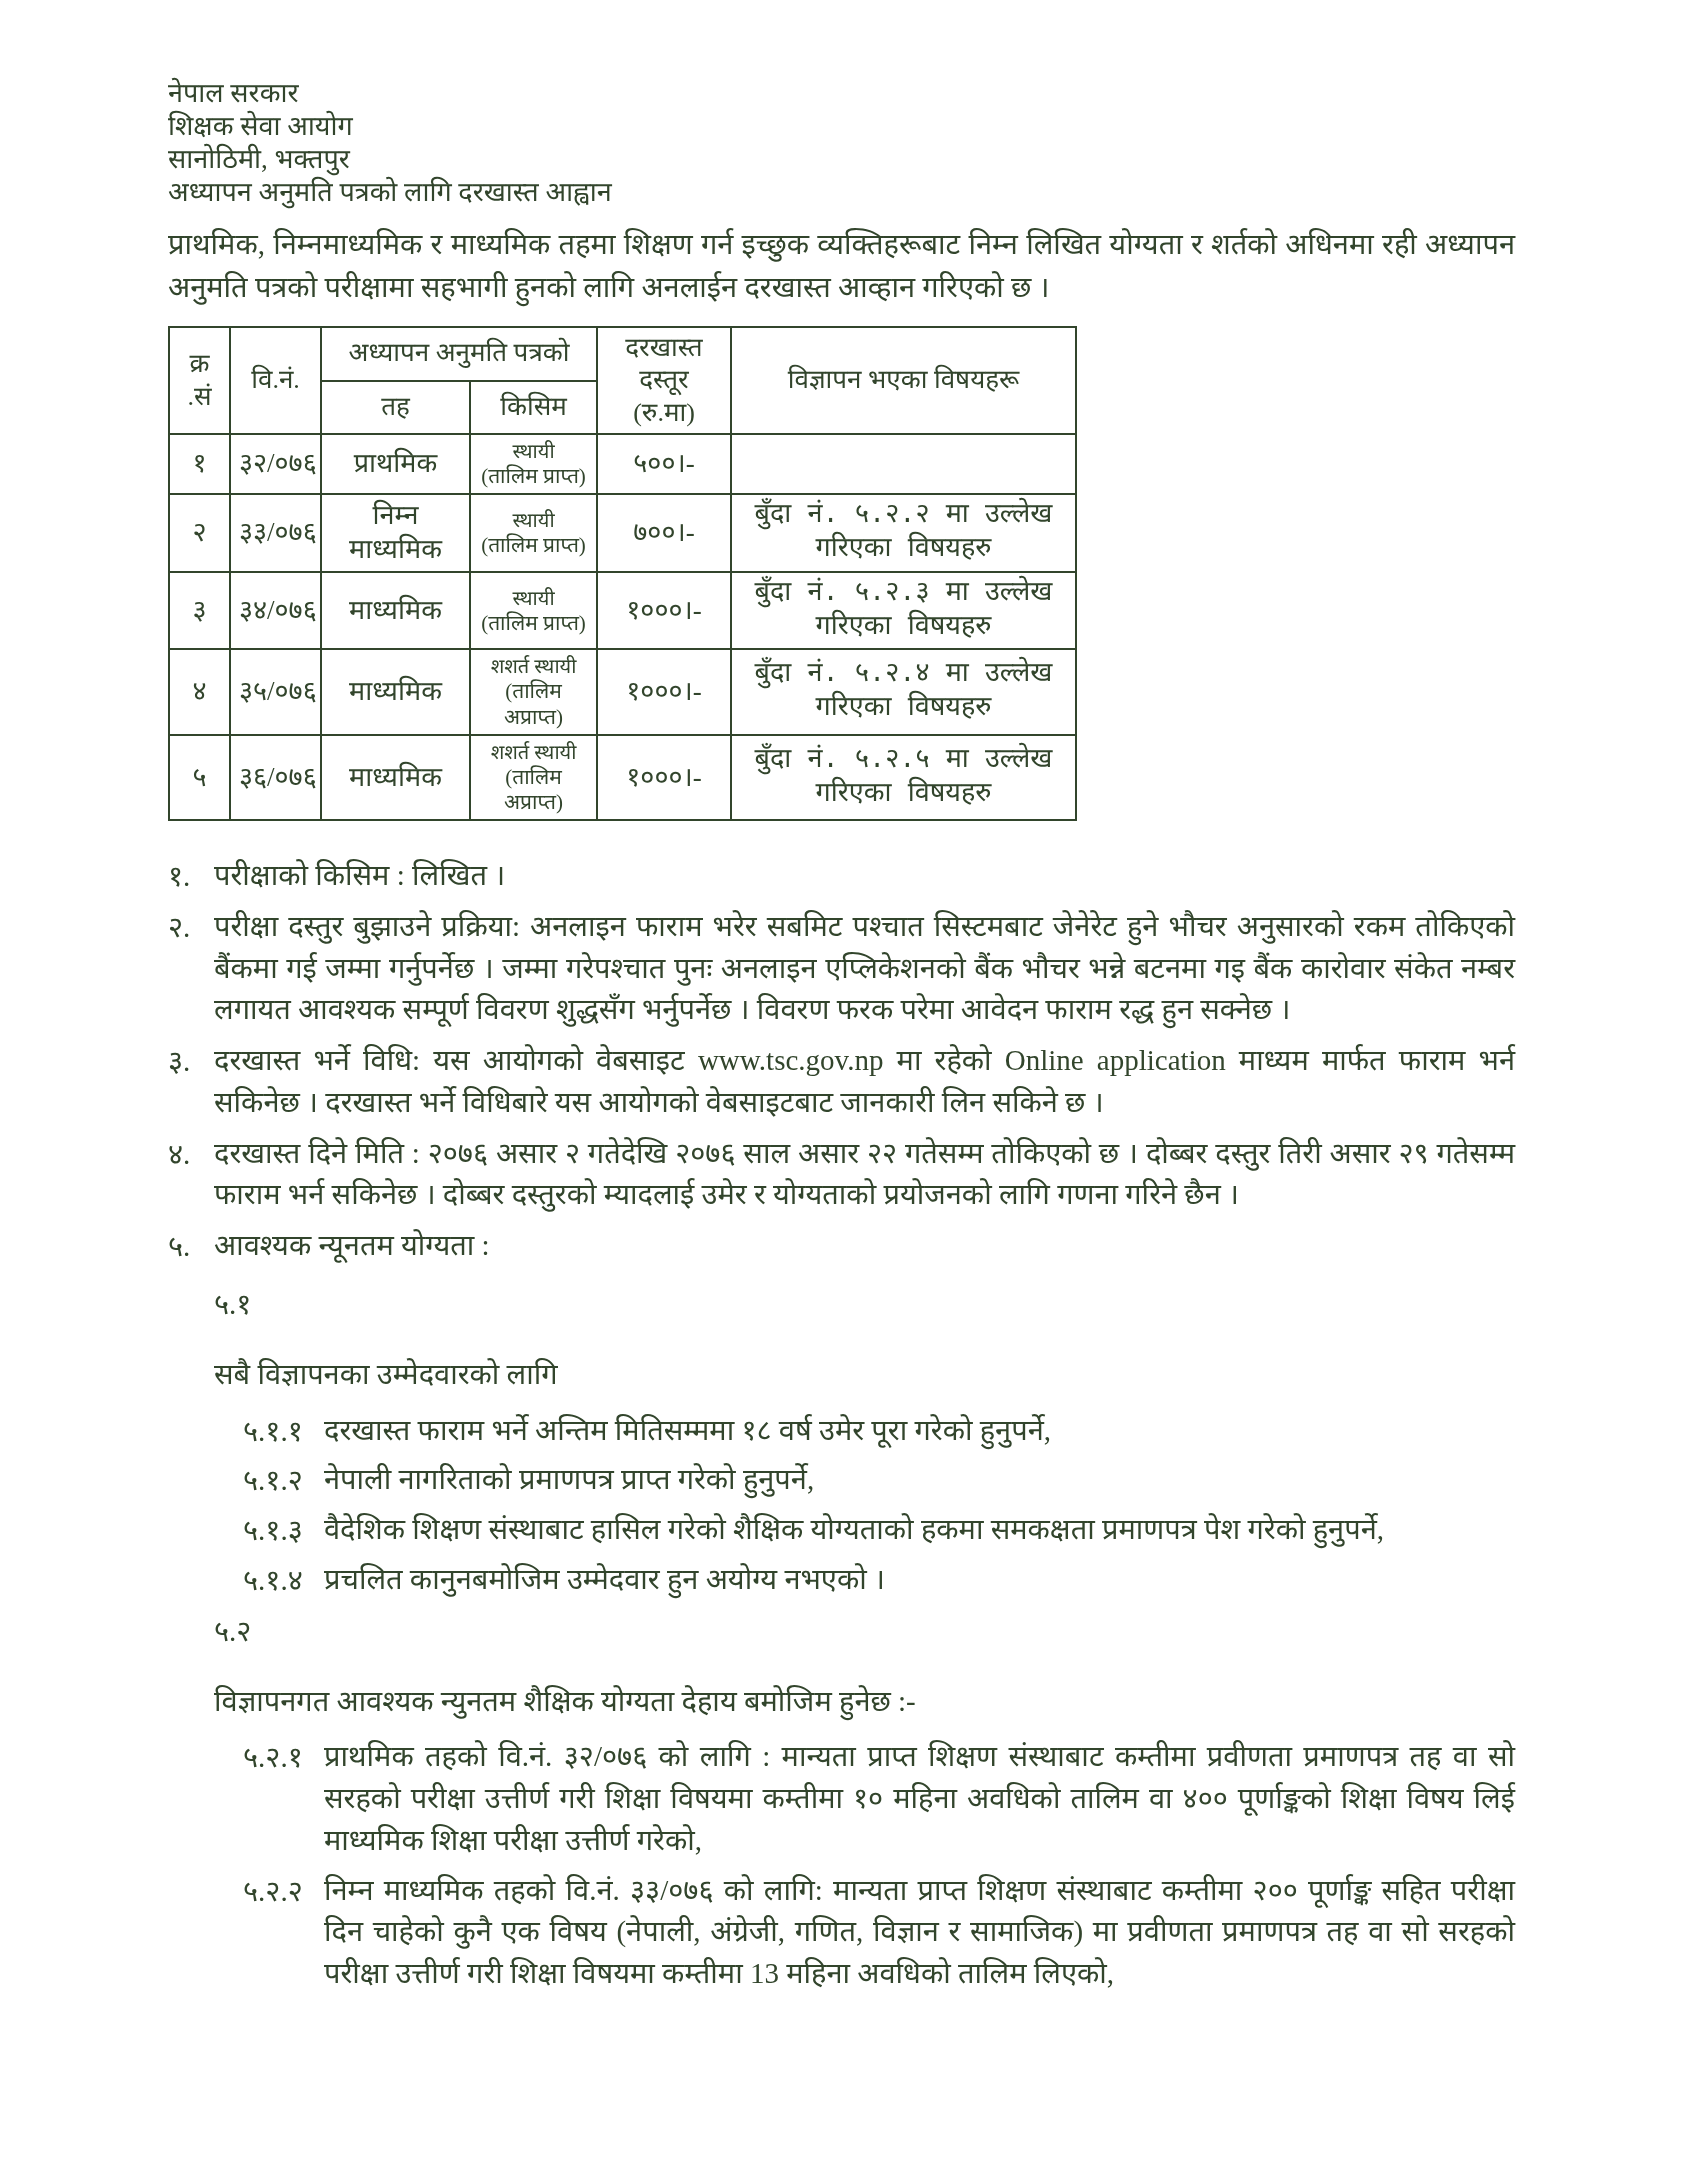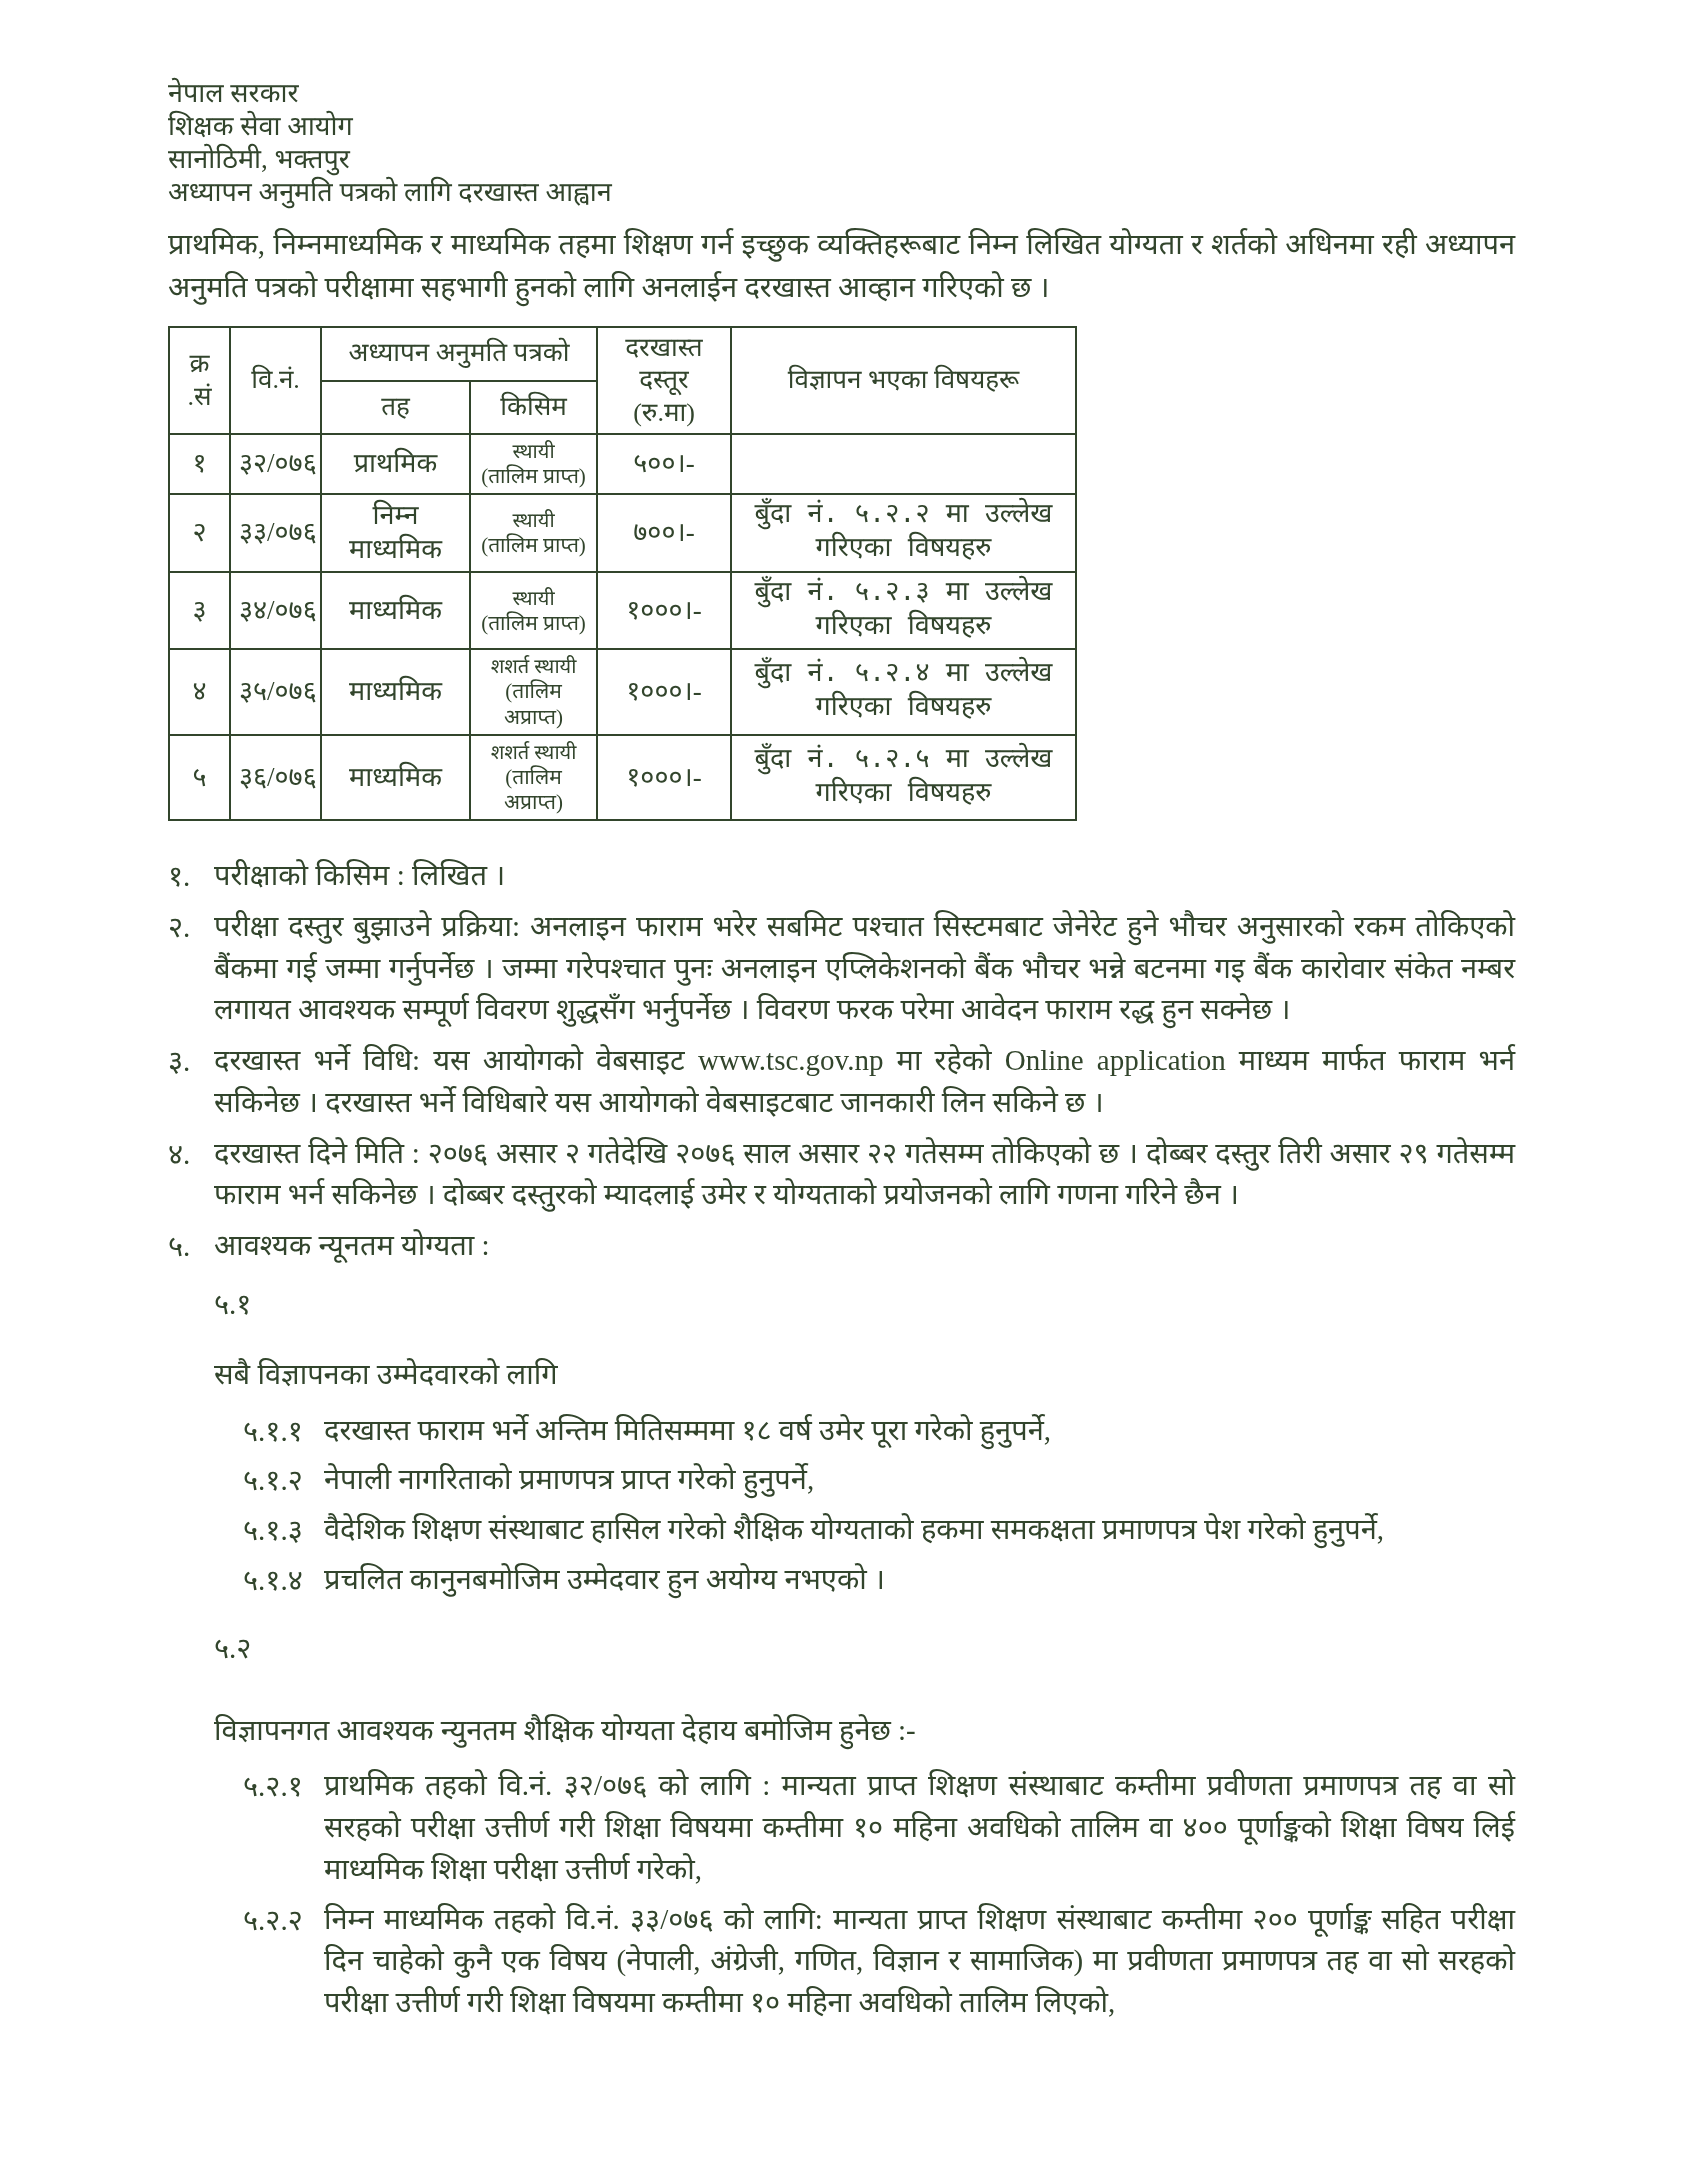--- a/index.html
+++ b/index.html
@@ -37,21 +37,21 @@
   td.vb{vertical-align:bottom;padding-bottom:10px;}
   
   .outline{font-size:29px;}
   .li{display:flex;align-items:flex-start;margin-bottom:9px;}
   .li .num{flex:0 0 46px;}
   .li .txt{flex:1;text-align:justify;line-height:1.44;}
   .li.l2{padding-left:46px;margin-top:16px;margin-bottom:14px;flex-direction:column;}
   .li.l2 .num{flex:0 0 71px;}
   .li.l3{padding-left:75px;margin-bottom:8px;}
   .li.l3 .num{flex:0 0 81px;}
-  .li.gap-top{margin-top:26px;gap:12px;}
+  .li.gap-top{margin-top:9px;}
 </style>
 </head>
 <body>
 
 <div class="page">
 
   <div class="doc-header">
     <div>नेपाल सरकार</div>
     <div>शिक्षक सेवा आयोग</div>
     <div>सानोठिमी, भक्तपुर</div>
@@ -190,19 +190,19 @@
       <span class="num">५.२</span>
       <div class="txt">विज्ञापनगत आवश्यक न्युनतम शैक्षिक योग्यता देहाय बमोजिम हुनेछ :-</div>
     </div>
 
     <div class="li l3">
       <span class="num">५.२.१</span>
       <div class="txt">प्राथमिक तहको वि.नं. ३२/०७६ को लागि : मान्यता प्राप्त शिक्षण संस्थाबाट कम्तीमा प्रवीणता प्रमाणपत्र तह वा सो सरहको परीक्षा उत्तीर्ण गरी शिक्षा विषयमा कम्तीमा १० महिना अवधिको तालिम वा ४०० पूर्णाङ्कको शिक्षा विषय लिई माध्यमिक शिक्षा परीक्षा उत्तीर्ण गरेको,</div>
     </div>
     <div class="li l3">
       <span class="num">५.२.२</span>
-      <div class="txt">निम्न माध्यमिक तहको वि.नं. ३३/०७६ को लागि: मान्यता प्राप्त शिक्षण संस्थाबाट कम्तीमा २०० पूर्णाङ्क सहित परीक्षा दिन चाहेको कुनै एक विषय (नेपाली, अंग्रेजी, गणित, विज्ञान र सामाजिक) मा प्रवीणता प्रमाणपत्र तह वा सो सरहको परीक्षा उत्तीर्ण गरी शिक्षा विषयमा कम्तीमा १० महिना अवधिको तालिम लिएको,</div>
+      <div class="txt">निम्न माध्यमिक तहको वि.नं. ३३/०७६ को लागि: मान्यता प्राप्त शिक्षण संस्थाबाट कम्तीमा २०० पूर्णाङ्क सहित परीक्षा दिन चाहेको कुनै एक विषय (नेपाली, अंग्रेजी, गणित, विज्ञान र सामाजिक) मा प्रवीणता प्रमाणपत्र तह वा सो सरहको परीक्षा उत्तीर्ण गरी शिक्षा विषयमा कम्तीमा 13 महिना अवधिको तालिम लिएको,</div>
     </div>
 
   </div>
 
 </div>
 
 
 </body></html>

